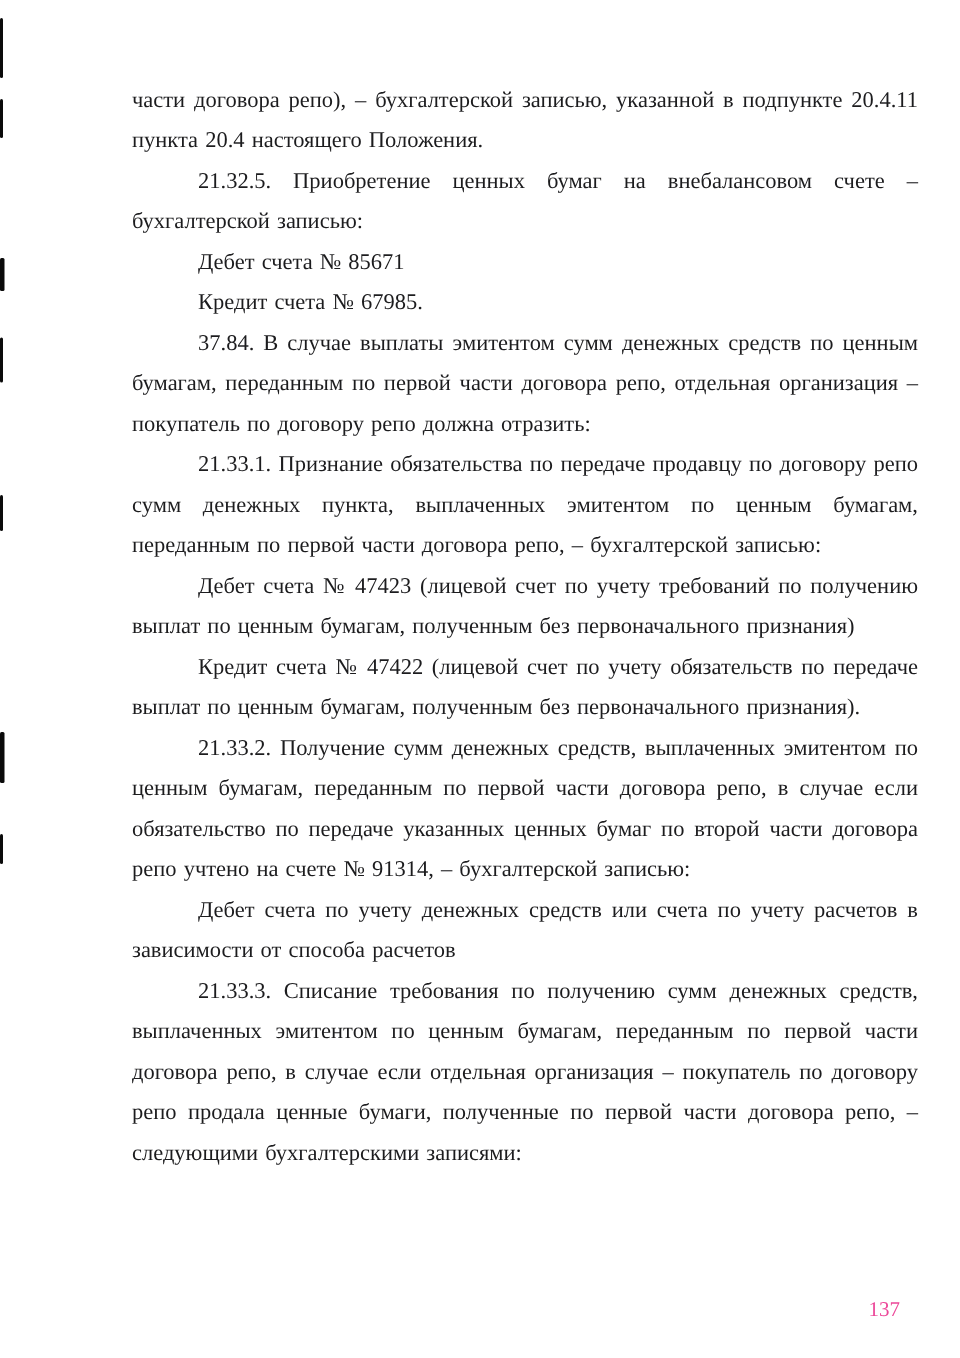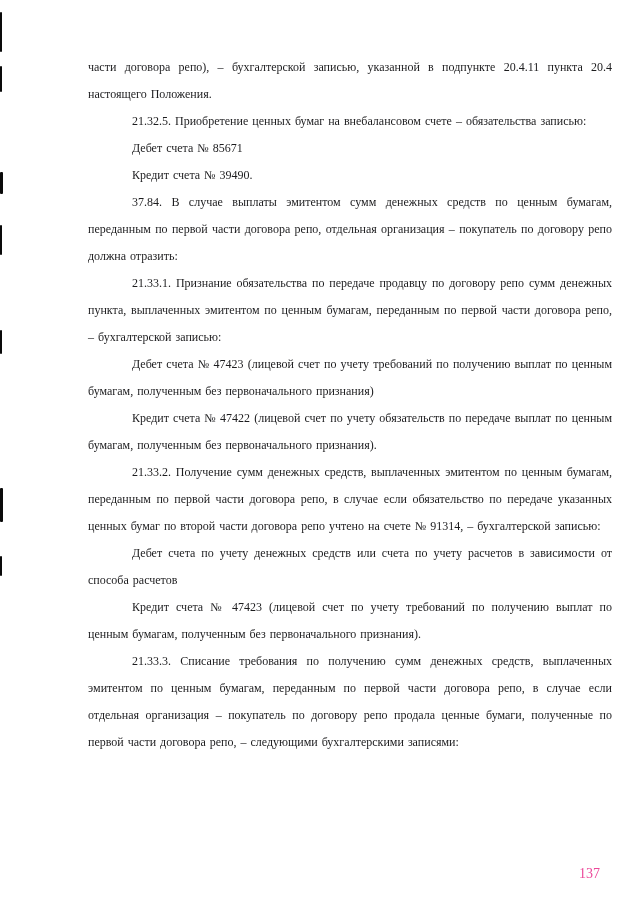--- a/index.html
+++ b/index.html
@@ -17,21 +17,21 @@
     color: #1c1c1e;
   }
   .content {
     position: absolute;
     left: 88px;
     top: 54px;
     width: 524px;
   }
   p.para {
     margin: 0;
-    font-size: 12px;
+    font-size: 15px;
     line-height: 27px;
     text-align: justify;
     word-spacing: 1px;
   }
   p.para.indent {
     text-indent: 44px;
   }
   .page-number {
     position: absolute;
     top: 866px;
@@ -62,27 +62,26 @@
   <span class="scan-mark m1"></span>
   <span class="scan-mark m2"></span>
   <span class="scan-mark m3"></span>
   <span class="scan-mark m4"></span>
   <span class="scan-mark m5"></span>
   <span class="scan-mark m6"></span>
   <span class="scan-mark m7"></span>
 
   <div class="content" id="paragraphs">
       <p class="para">части договора репо), – бухгалтерской записью, указанной в подпункте 20.4.11 пункта 20.4 настоящего Положения.</p>
-      <p class="para indent">21.32.5. Приобретение ценных бумаг на внебалансовом счете – обязательства записью:</p>
+      <p class="para indent">21.32.5. Приобретение ценных бумаг на внебалансовом счете – бухгалтерской записью:</p>
       <p class="para indent">Дебет счета № 85671</p>
-      <p class="para indent">Кредит счета № 39490.</p>
+      <p class="para indent">Кредит счета № 67985.</p>
       <p class="para indent">37.84. В случае выплаты эмитентом сумм денежных средств по ценным бумагам, переданным по первой части договора репо, отдельная организация – покупатель по договору репо должна отразить:</p>
       <p class="para indent">21.33.1. Признание обязательства по передаче продавцу по договору репо сумм денежных пункта, выплаченных эмитентом по ценным бумагам, переданным по первой части договора репо, – бухгалтерской записью:</p>
       <p class="para indent">Дебет счета № 47423 (лицевой счет по учету требований по получению выплат по ценным бумагам, полученным без первоначального признания)</p>
       <p class="para indent">Кредит счета № 47422 (лицевой счет по учету обязательств по передаче выплат по ценным бумагам, полученным без первоначального признания).</p>
       <p class="para indent">21.33.2. Получение сумм денежных средств, выплаченных эмитентом по ценным бумагам, переданным по первой части договора репо, в случае если обязательство по передаче указанных ценных бумаг по второй части договора репо учтено на счете № 91314, – бухгалтерской записью:</p>
       <p class="para indent">Дебет счета по учету денежных средств или счета по учету расчетов в зависимости от способа расчетов</p>
-      <p class="para indent">Кредит счета № 47423 (лицевой счет по учету требований по получению выплат по ценным бумагам, полученным без первоначального признания).</p>
       <p class="para indent">21.33.3. Списание требования по получению сумм денежных средств, выплаченных эмитентом по ценным бумагам, переданным по первой части договора репо, в случае если отдельная организация – покупатель по договору репо продала ценные бумаги, полученные по первой части договора репо, – следующими бухгалтерскими записями:</p>
     </div>
 
   <div class="page-number">137</div>
 </div>
 
 </body></html>

